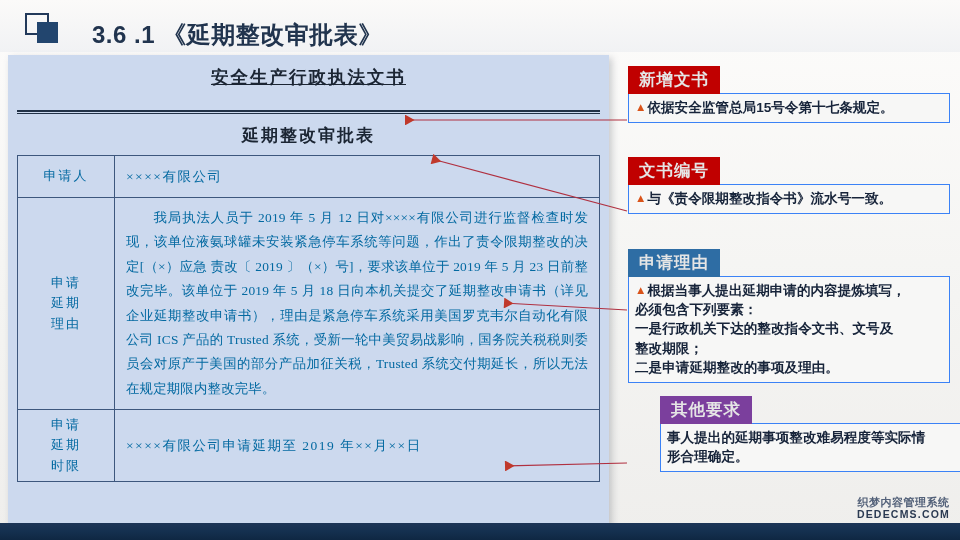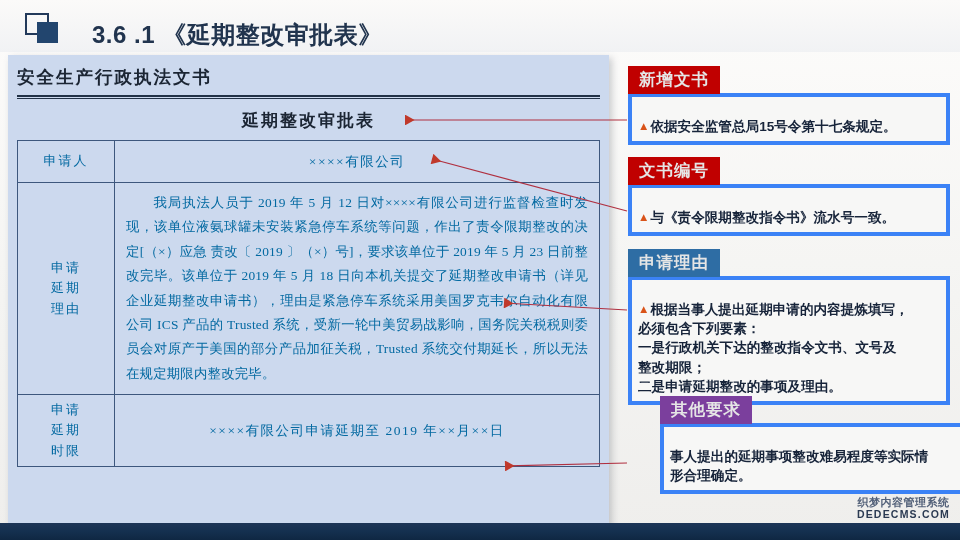--- a/index.html
+++ b/index.html
@@ -38,23 +38,24 @@
   
   #doc-panel {
     position: absolute; left: 8px; top: 55px; width: 601px; height: 471px;
     background: #ccd9ee;
     box-shadow: 3px 3px 7px rgba(90,95,105,.30);
     padding: 6px 9px 0 9px;
   }
   #doc-inner { position: relative; width: 100%; height: 100%; }
 
   .doc-h1 {
+    text-align: center;
     font-family: "Liberation Serif", "DejaVu Serif", serif;
     font-weight: bold; font-size: 17.5px; color: #1b2533;
-    letter-spacing: 2px; padding: 4px 0 5px 0;
+    letter-spacing: 2px; padding: 4px 0 20px 0; text-decoration: underline;
   }
   .doc-rule {
     border-top: 2px solid #223247;
     border-bottom: 1px solid #223247;
     height: 4px; margin: 1px 0 8px 0;
   }
   .doc-h2 {
     text-align: center;
     font-family: "Liberation Serif","DejaVu Serif", serif;
     font-weight: bold; font-size: 17px; color: #1b2533;
@@ -85,21 +86,21 @@
     text-align: center;
     font-size: 13px;
     line-height: 1.55;
     letter-spacing: 2px;
     padding: 5px 4px;
   }
   td.rowvalue {
     padding: 6px 11px;
     font-size: 13.5px;
   }
-  td.cell-center { text-align: center; letter-spacing: 1.5px; }
+  td.cell-center { text-align: left; letter-spacing: 1.5px; }
   .reason-body {
     text-align: justify;
     text-align-last: left;
     line-height: 1.82;
     font-size: 13.4px;
     letter-spacing: .2px;
   }
   .reason-body .indent { display:inline-block; width: 2em; }
   .row-applicant td { height: 42px; }
   .row-reason td { height: 212px; vertical-align: middle; }
@@ -113,23 +114,23 @@
   .ann-head {
     display: inline-block;
     color: #e5e5e5;
     font-weight: bold;
     font-size: 16.5px;
     letter-spacing: 1px;
     padding: 3px 11px 4px 11px;
     line-height: 1.25;
   }
   .ann-body {
-    border: 4px solid #3b82f6;
+    border: 1px solid #3b82f6;
     background: #f7f7f6;
-    padding: 20px 6px 5px 6px;
+    padding: 4px 6px 5px 6px;
     font-size: 13.6px;
     font-weight: bold;
     color: #17243a;
     line-height: 1.42;
     margin-top: -1px;
   }
   .ann-body .tri {
     color: #d95319;
     font-size: 11.5px;
     vertical-align: 1px;

